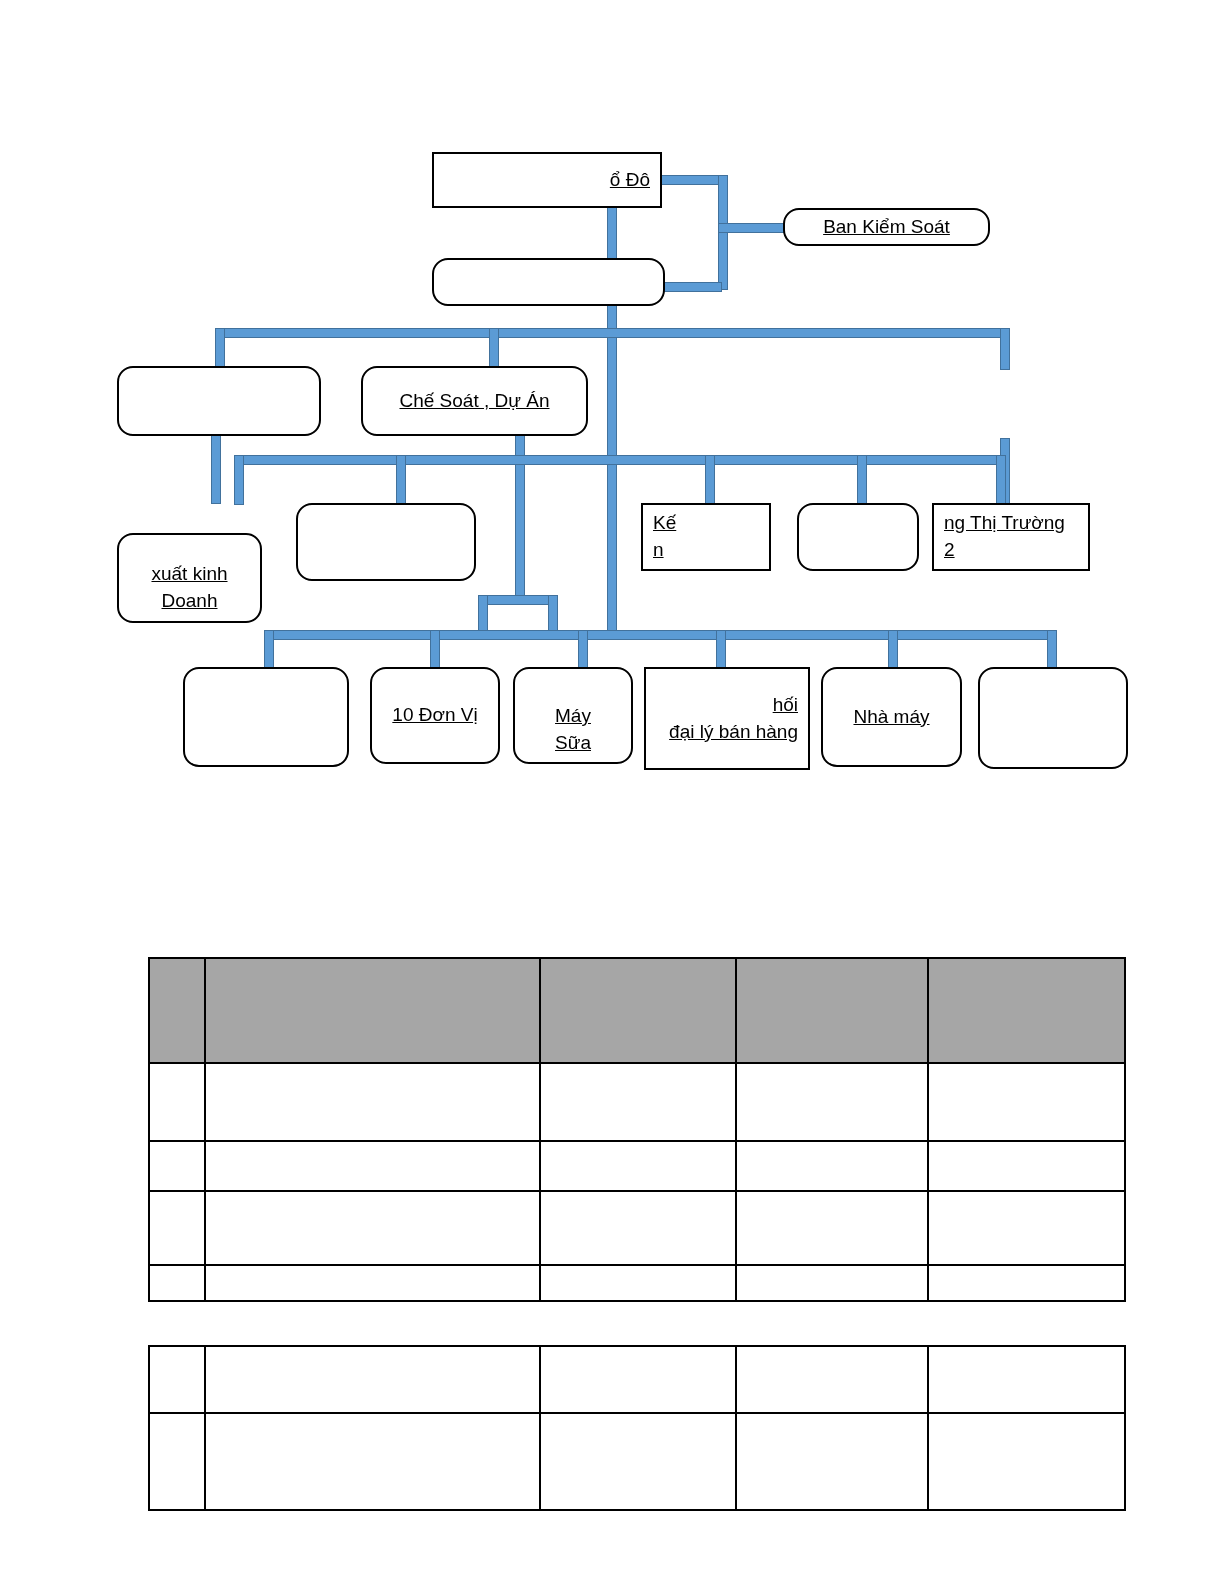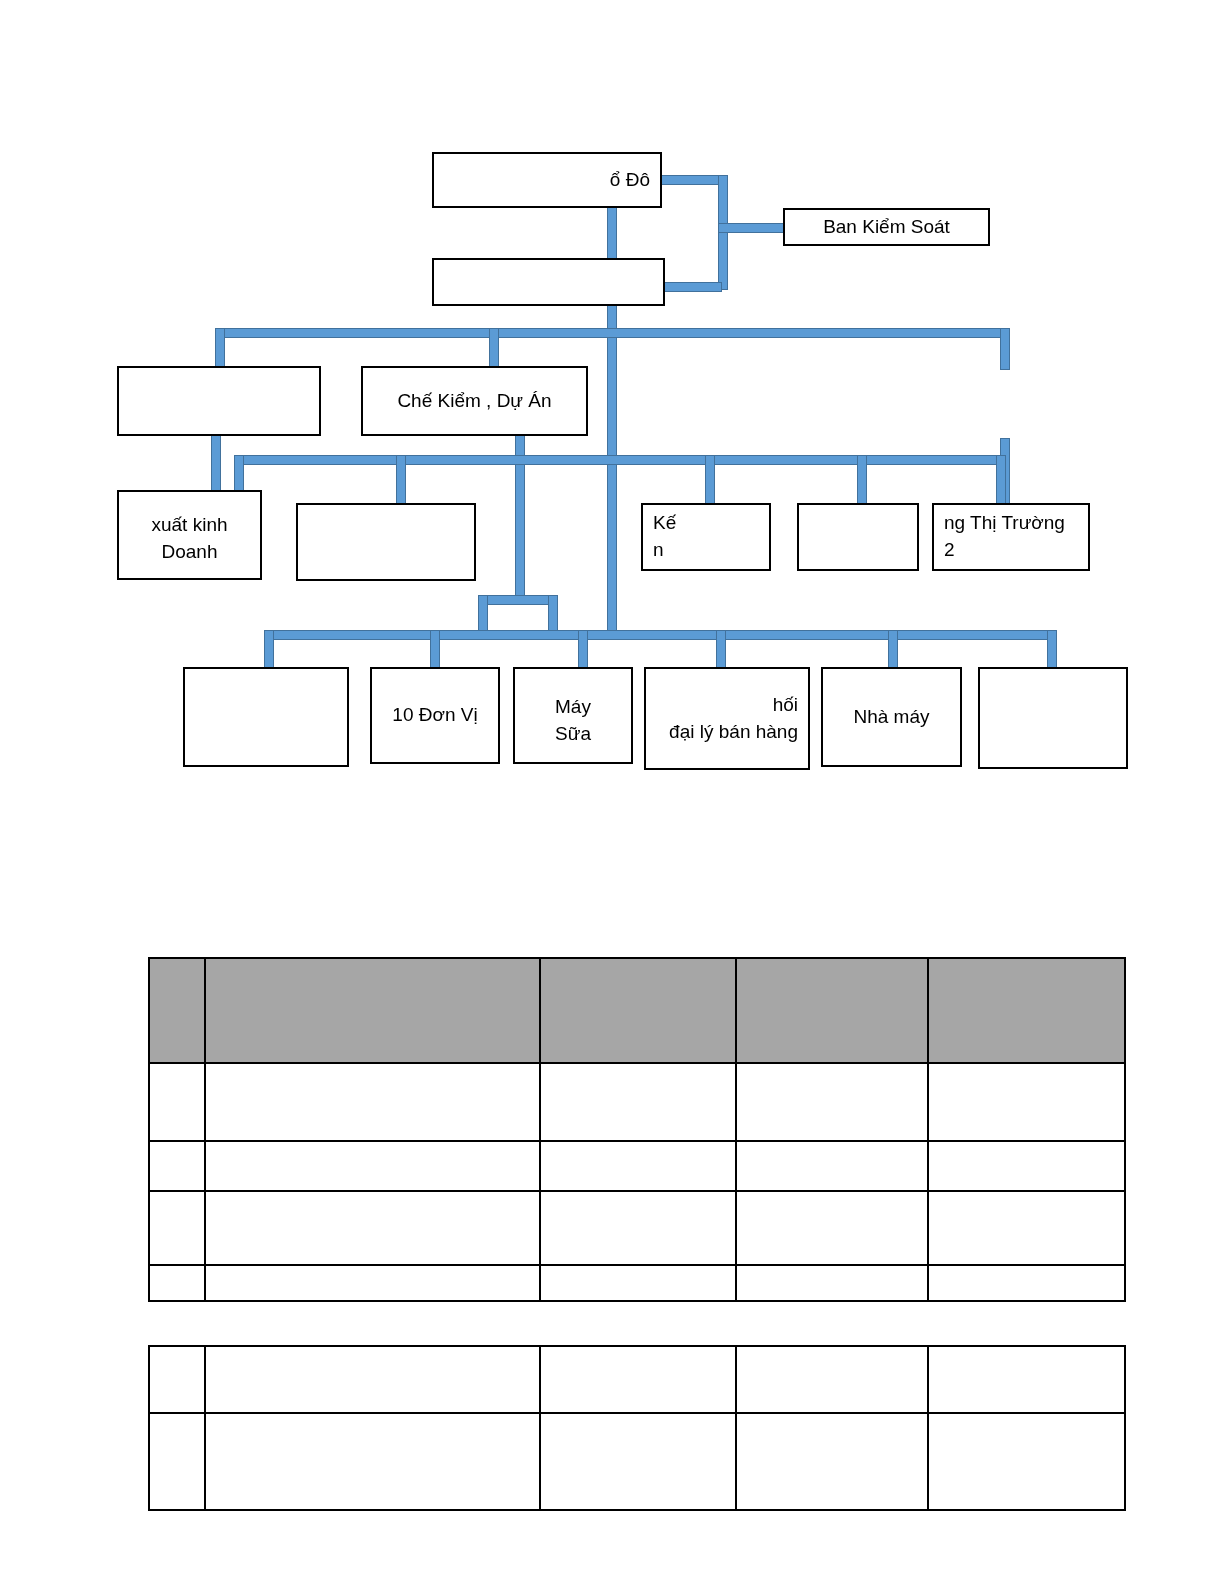--- a/index.html
+++ b/index.html
@@ -42,24 +42,25 @@
     background: #ffffff;
     border: 2px solid #000000;
     box-sizing: border-box;
     z-index: 5;
     font-size: 19px;
     line-height: 1.42;
     color: #000000;
     display: flex;
     flex-direction: column;
     justify-content: center;
-    padding: 14px 10px;
+    padding: 5px 10px;
+    text-decoration: underline;
   }
   .node .ln { white-space: nowrap; }
-  .node.ctr { align-items: center; text-align: center; }
+  .node.ctr { align-items: center; text-align: center; border-radius: 16px; }
   .node.ctr .ln { text-align: center; }
   .node.rt  { align-items: flex-end; text-align: right; }
   .node.mix { align-items: stretch; }
   .node.mix .ln.r { text-align: left; }
   .node.mix .ln.l { text-align: left; }
   .node.botpad { justify-content: flex-end; padding-bottom: 6px; }
 
   
   .data-table {
     position: absolute;
@@ -128,25 +129,25 @@
 
   <div class="node ctr" style="left:783px; top:208px; width:207px; height:38px;">
     <span class="ln">Ban Kiểm Soát</span>
   </div>
 
   <div class="node ctr" style="left:432px; top:258px; width:233px; height:48px;"></div>
 
   <div class="node ctr" style="left:117px; top:366px; width:204px; height:70px;"></div>
 
   <div class="node ctr" style="left:361px; top:366px; width:227px; height:70px;">
-    <span class="ln">Chế Kiểm , Dự Án</span>
-  </div>
-
-
-  <div class="node ctr botpad" style="left:117px; top:490px; width:145px; height:90px;justify-content:center;">
+    <span class="ln">Chế Soát , Dự Án</span>
+  </div>
+
+
+  <div class="node ctr botpad" style="left:117px; top:533px; width:145px; height:90px;">
     <span class="ln">xuất kinh</span>
     <span class="ln">Doanh</span>
   </div>
 
   <div class="node ctr" style="left:296px; top:503px; width:180px; height:78px;"></div>
 
   <div class="node mix" style="left:641px; top:503px; width:130px; height:68px;">
     <span class="ln r">Kế</span>
     <span class="ln l">n</span>
   </div>

